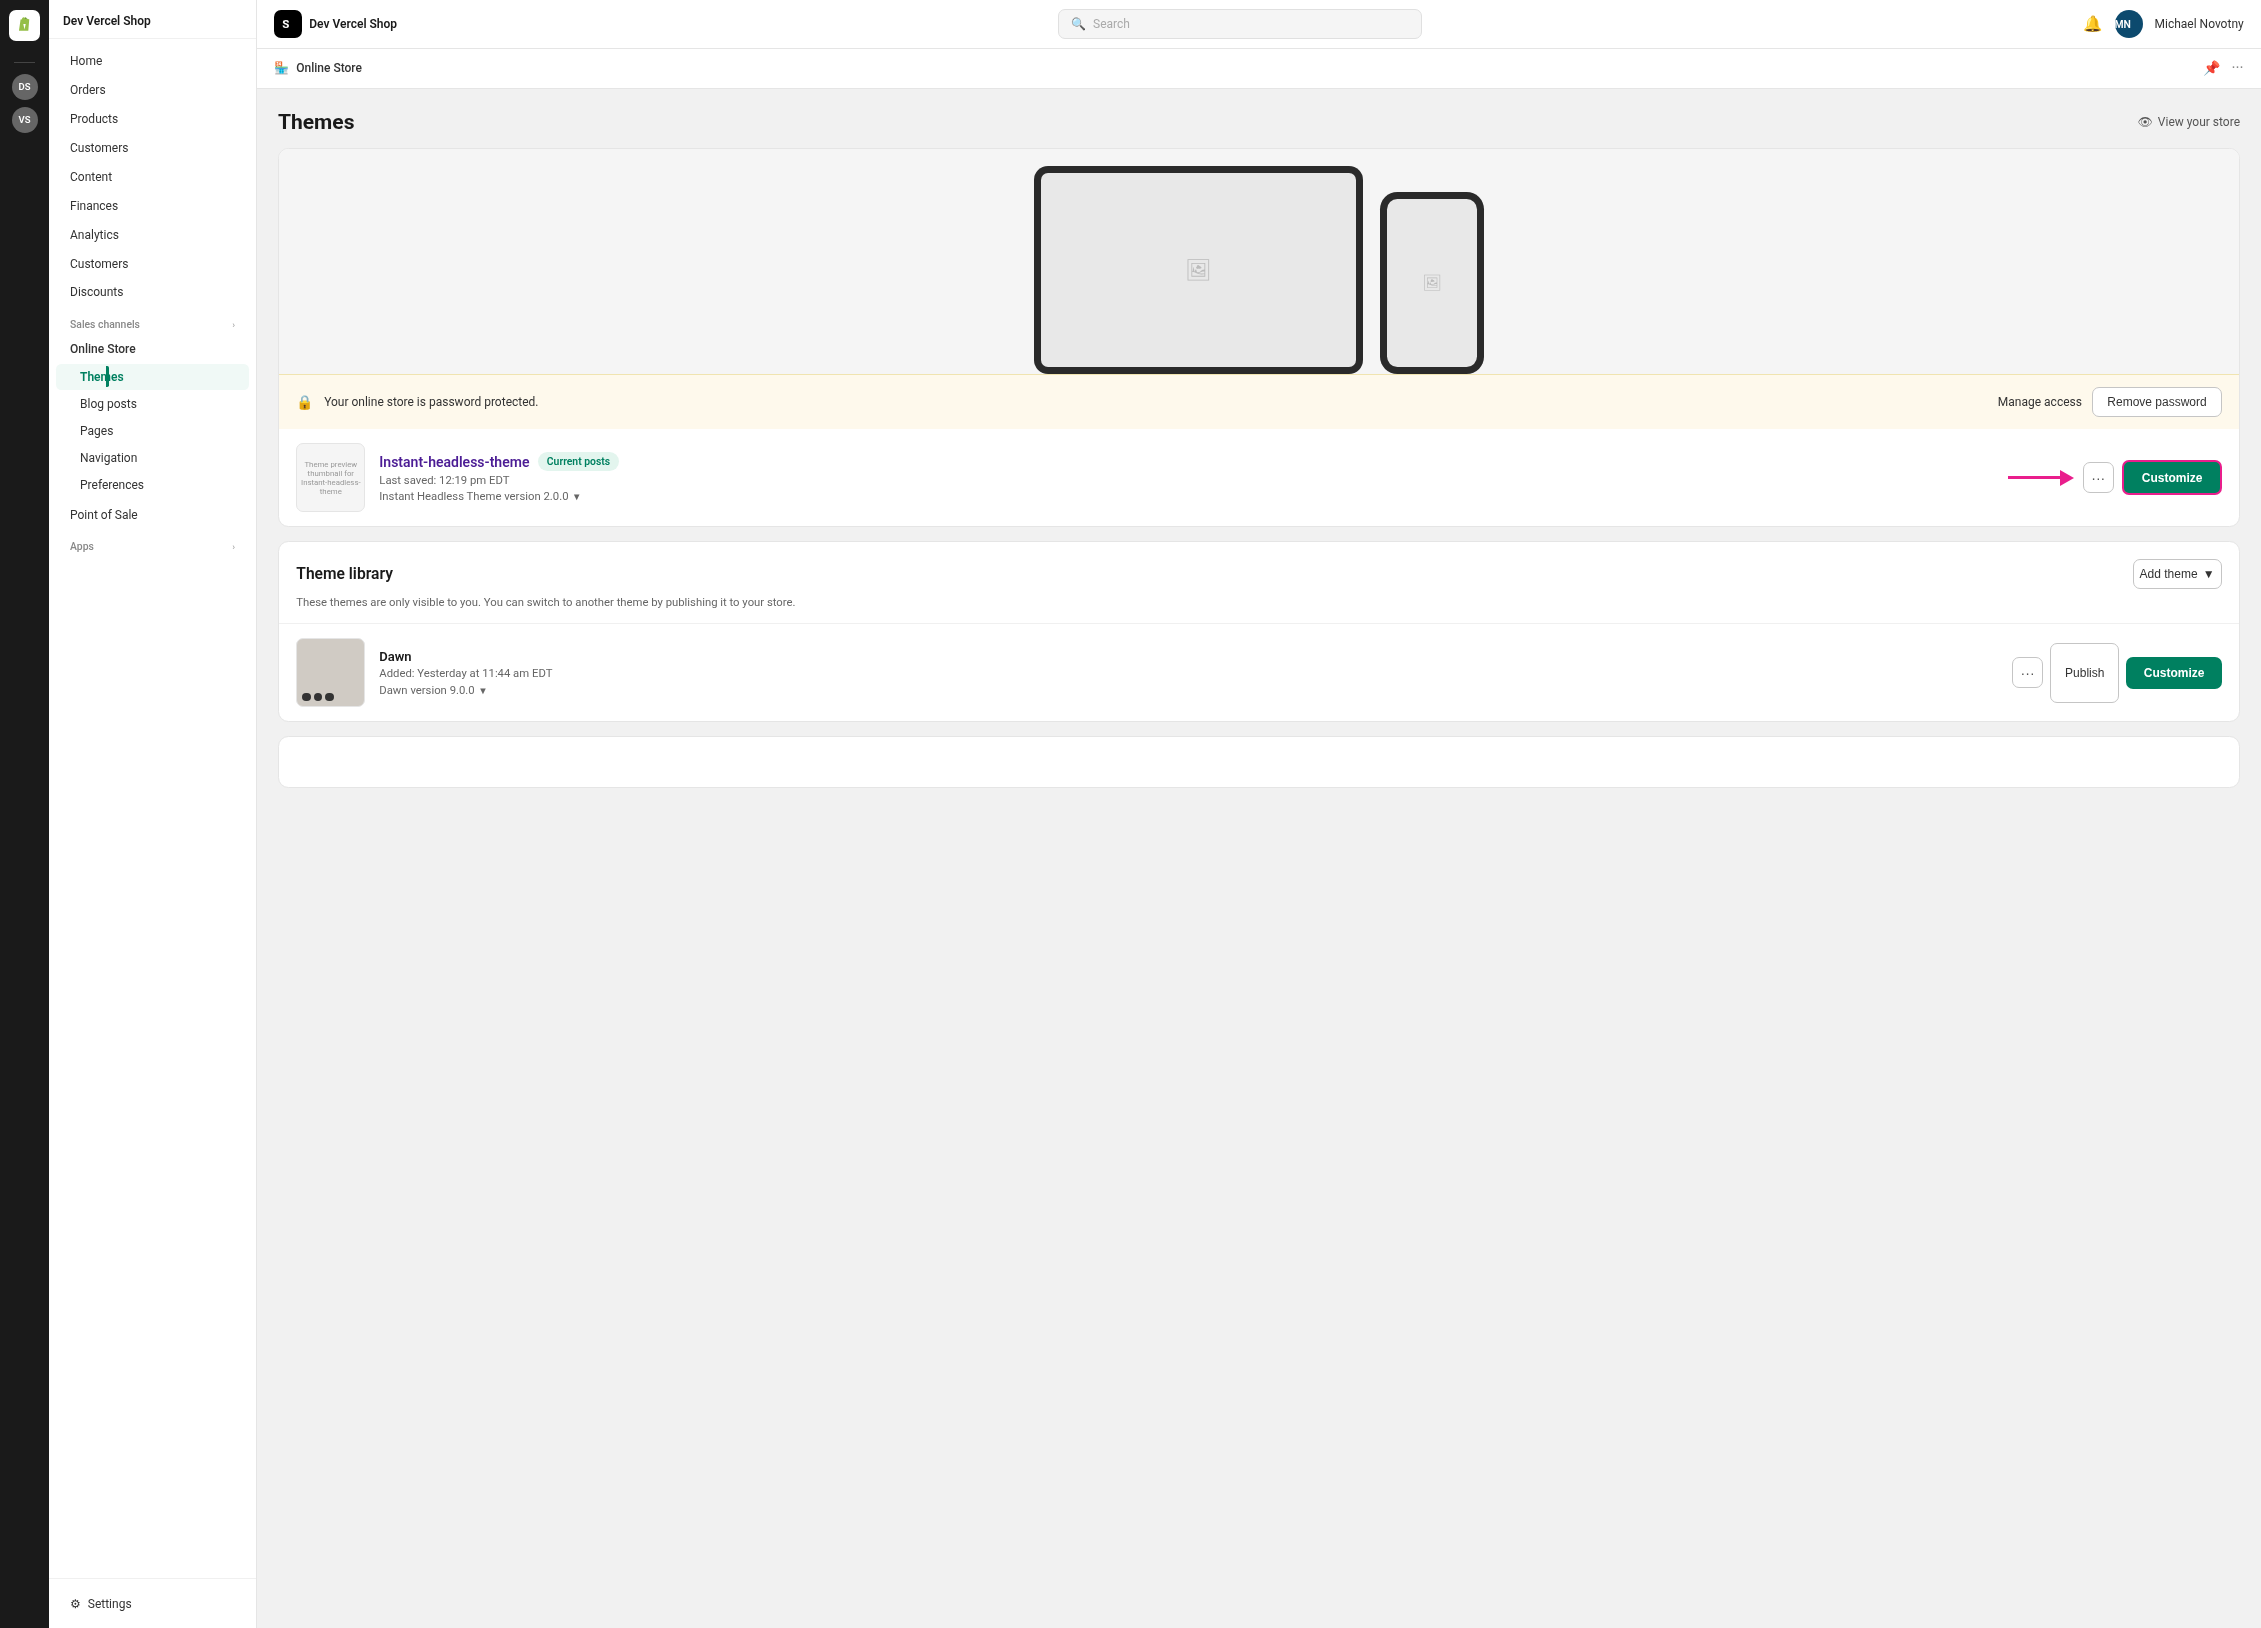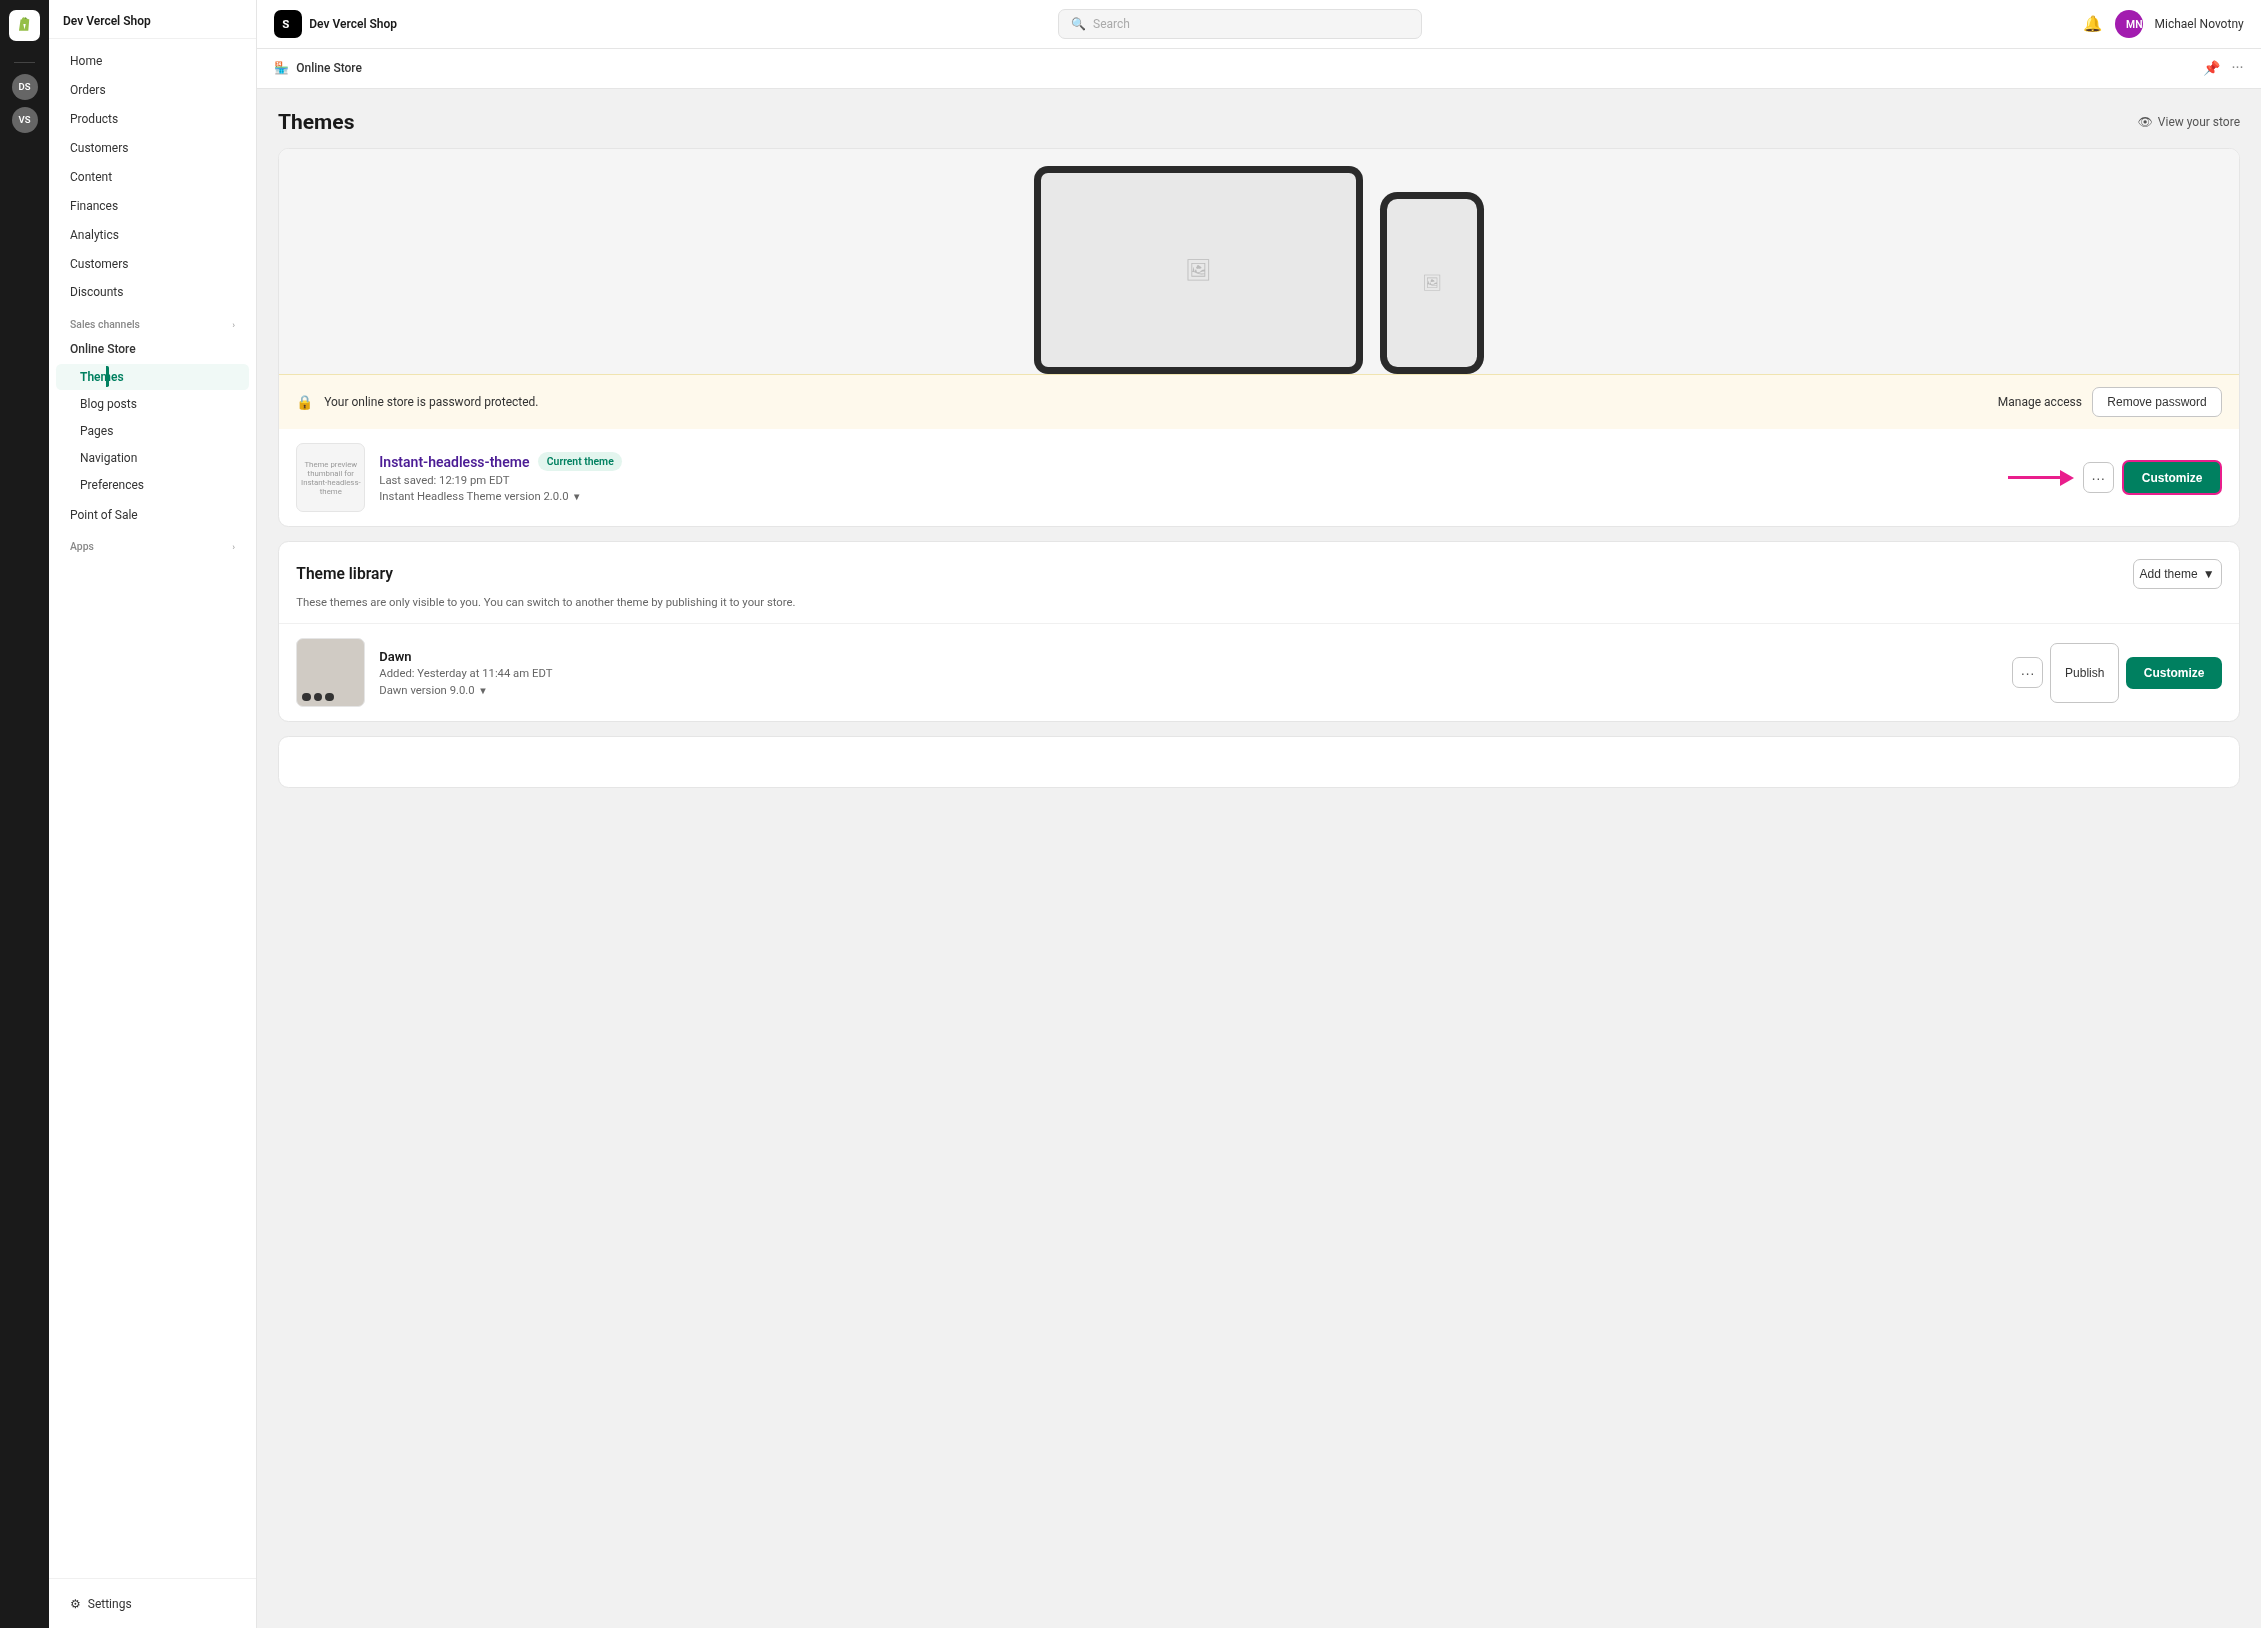--- a/index.html
+++ b/index.html
@@ -130,22 +130,22 @@
       flex: 1; max-width: 364px;
       background: #f5f5f5; border: 0.9px solid #e0e0e0;
       border-radius: 7px; padding: 7px 12px;
       display: flex; align-items: center; gap: 7px;
       font-size: 12px; color: #888;
     }
     .topbar-right { display: flex; align-items: center; gap: 12px; }
     .bell-icon { font-size: 15.6px; color: #666; cursor: pointer; }
     .user-avatar {
       width: 28px; height: 28px; border-radius: 50%;
-      background: #a21caf; overflow: hidden; cursor: pointer;
-      display: flex; align-items: center; justify-content: flex-end;
+      background: #0c4a6e; overflow: hidden; cursor: pointer;
+      display: flex; align-items: center; justify-content: flex-start;
       font-size: 10.4px; font-weight: 600; color: #fff;
     }
     .user-name { font-size: 12px; color: #333; cursor: pointer; }
 
     
     .page { padding: 21px 21px; }
     .online-store-title {
       display: flex; align-items: center; gap: 7px;
       font-size: 12px; color: #333; font-weight: 500;
     }
@@ -504,21 +504,21 @@
         <button class="remove-password-btn">Remove password</button>
       </div>
 
       <div class="current-theme-row">
         <div class="theme-thumbnail">
           <span style="font-size:7.8px;text-align:center;padding:3.5px;color:#999;">Theme preview thumbnail for Instant-headless-theme</span>
         </div>
         <div class="theme-info">
           <div class="theme-name-row">
             <span class="theme-name">Instant-headless-theme</span>
-            <span class="current-badge">Current theme</span>
+            <span class="current-badge">Current posts</span>
           </div>
           <div class="theme-meta">Last saved: 12:19 pm EDT</div>
           <div class="theme-version">
             <span>Instant Headless Theme version 2.0.0</span>
             <span class="version-dropdown">▼</span>
           </div>
         </div>
         <div class="theme-actions">
 
           <div class="arrow-annotation">

